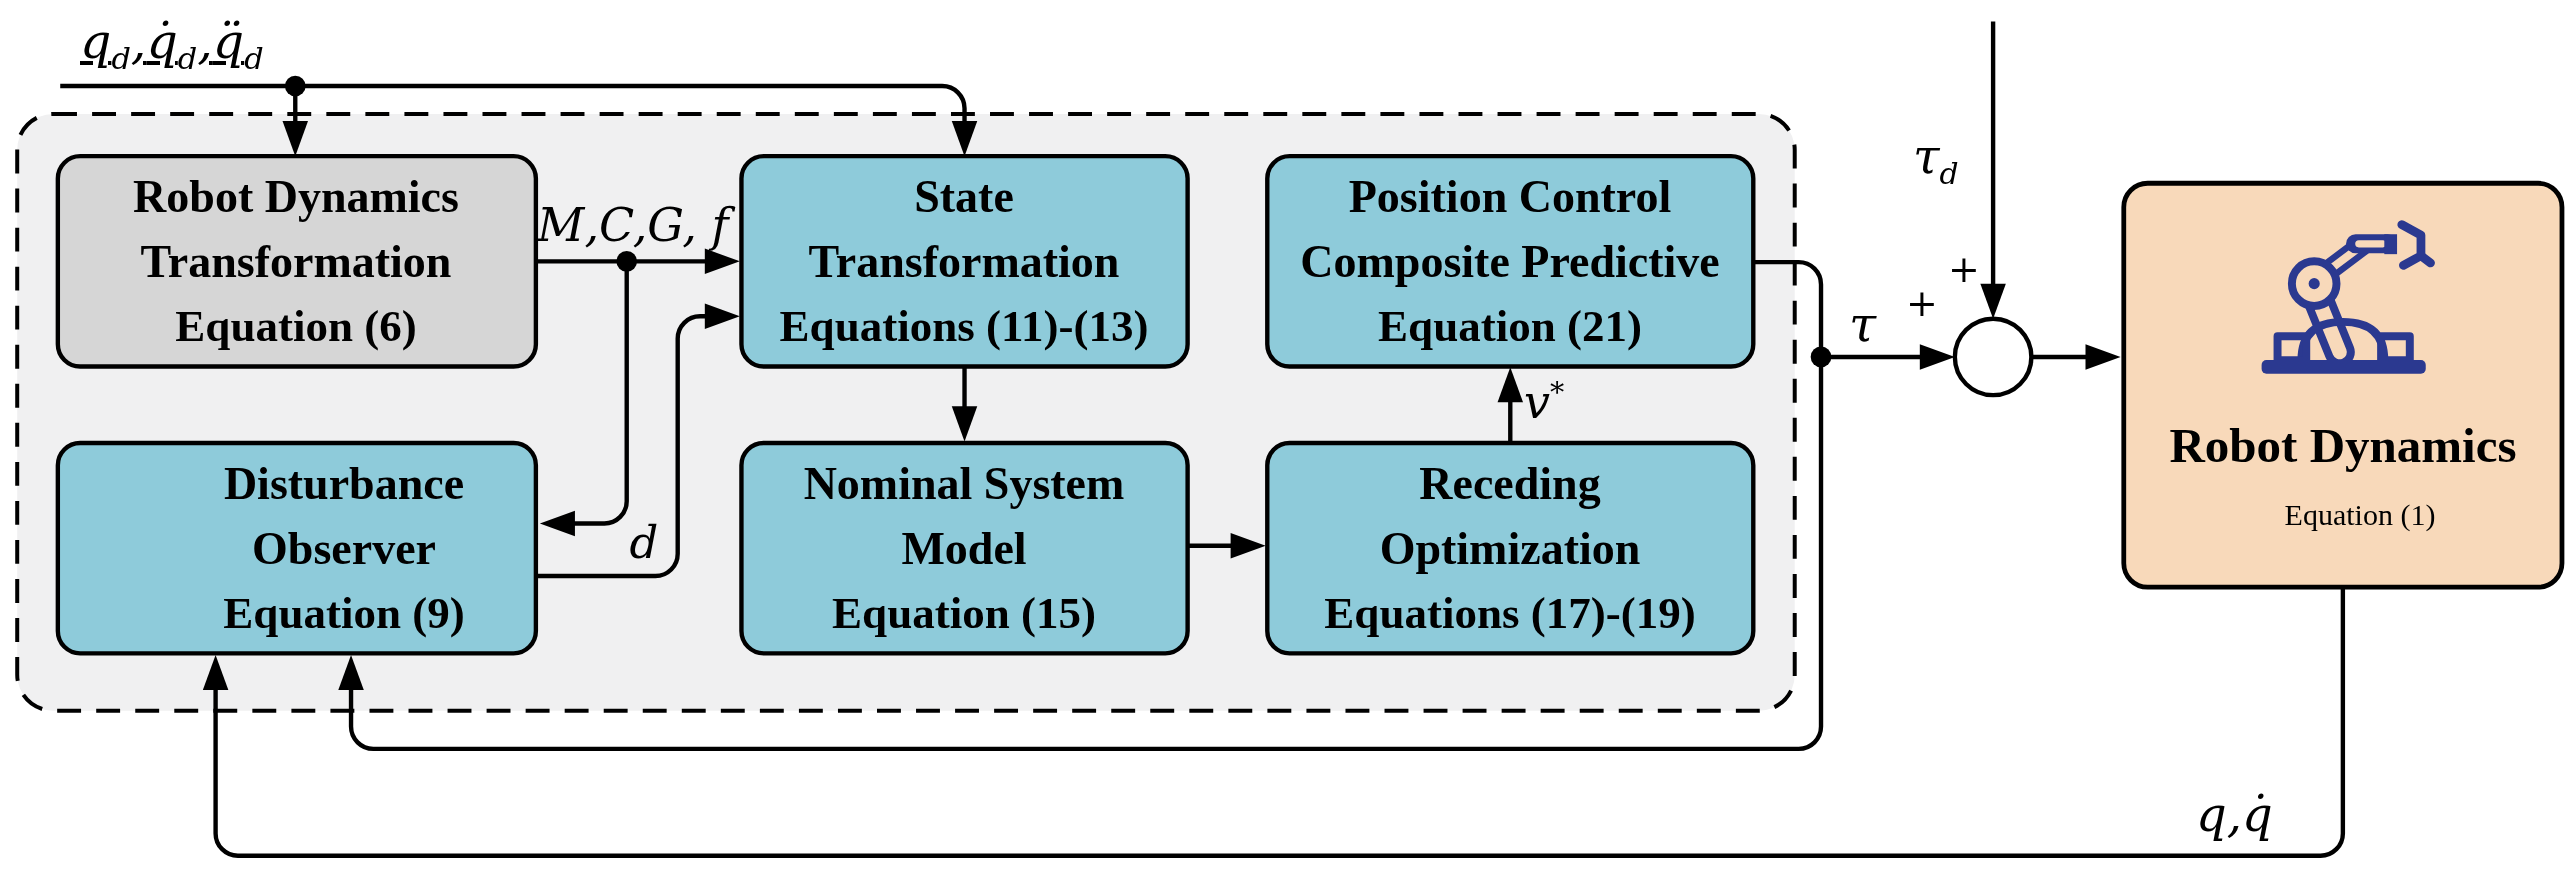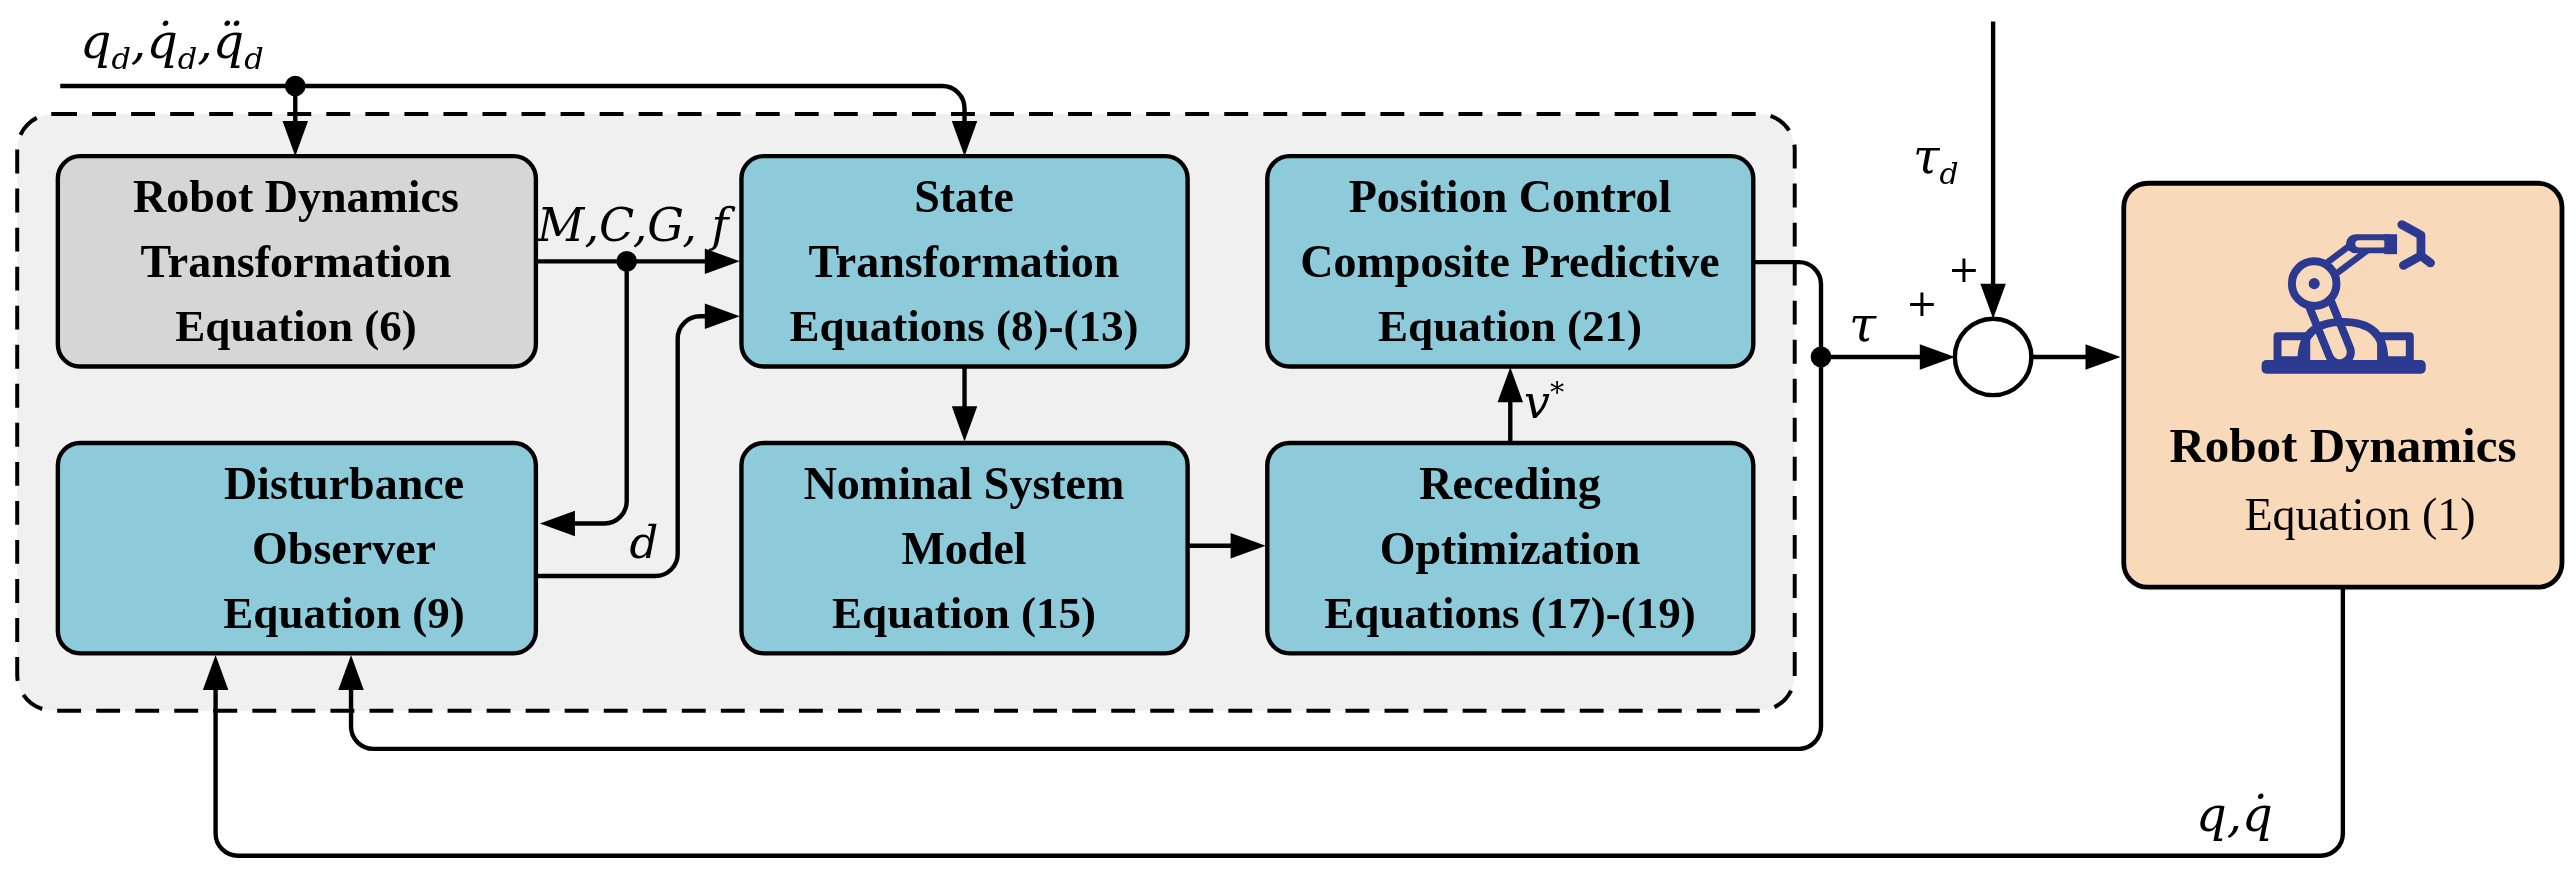--- a/index.html
+++ b/index.html
@@ -9,21 +9,21 @@
   .lbl{position:absolute;white-space:nowrap;}
   .math{font-family:"DejaVu Serif", serif;font-style:italic;}
   .math sub{font-size:62%;font-style:italic;line-height:0;}
   .math sup{font-size:62%;line-height:0;}
   .plus{font-family:"DejaVu Serif", serif;font-style:normal;font-size:38px;}
   .blocktext{position:absolute;display:flex;flex-direction:column;align-items:center;
              justify-content:center;text-align:center;}
   .bt{font-weight:bold;font-size:46px;line-height:65px;}
   .eq{font-weight:bold;font-size:45px;line-height:65px;}
   .rd-bt{font-weight:bold;font-size:49px;line-height:69px;}
-  .rd-eq{font-weight:normal;font-size:46px;line-height:69px;margin-left:34px;}
+  .rd-eq{font-weight:normal;font-size:30px;line-height:69px;margin-left:34px;}
 </style>
 </head>
 <body>
 
 <div id="stage">
 
   <svg id="wires" viewBox="0 0 3232 1102">
 
     <rect x="21" y="143" width="2231" height="749" rx="45" ry="45" stroke="#000" stroke-width="5" stroke-dasharray="30 19" fill="#f0f0f1"></rect>
 
@@ -96,21 +96,21 @@
   </svg>
 
   <div class="blocktext" style="left:57px;top:156px;width:478px;height:210px;">
     <span class="bt">Robot Dynamics</span>
     <span class="bt">Transformation</span>
     <span class="eq">Equation (6)</span>
   </div>
   <div class="blocktext" style="left:741px;top:156px;width:446px;height:210px;">
     <span class="bt">State</span>
     <span class="bt">Transformation</span>
-    <span class="eq">Equations (8)-(13)</span>
+    <span class="eq">Equations (11)-(13)</span>
   </div>
   <div class="blocktext" style="left:1267px;top:156px;width:486px;height:210px;">
     <span class="bt">Position Control</span>
     <span class="bt">Composite Predictive</span>
     <span class="eq">Equation (21)</span>
   </div>
   <div class="blocktext" style="left:57px;top:443px;width:478px;height:210px;padding-left:48px;">
     <span class="bt">Disturbance</span>
     <span class="bt">Observer</span>
     <span class="eq">Equation (9)</span>
@@ -123,21 +123,21 @@
   <div class="blocktext" style="left:1267px;top:443px;width:486px;height:210px;">
     <span class="bt">Receding</span>
     <span class="bt">Optimization</span>
     <span class="eq">Equations (17)-(19)</span>
   </div>
   <div class="blocktext" style="left:2124px;top:392px;width:438px;height:175px;">
     <span class="rd-bt">Robot Dynamics</span>
     <span class="rd-eq">Equation (1)</span>
   </div>
 
-  <div class="lbl math" style="left:80px;top:12.8px;font-size:49px;">
+  <div class="lbl math" style="left:80px;top:12.8px;font-size:49px;text-decoration:underline;">
     <span>q</span><sub>d</sub><span>,</span><span>q̇</span><sub>d</sub><span>,</span><span>q̈</span><sub>d</sub>
   </div>
 
   <div class="lbl math" style="left:526px;top:198px;width:214px;text-align:center;font-size:46px;">M,C,G, f</div>
 
   <div class="lbl math" style="left:612px;top:516px;width:64px;text-align:center;font-size:45px;">d</div>
 
   <div class="lbl math" style="left:1524px;top:375px;font-size:46px;">
     <span>v</span><sup>*</sup>
   </div>

